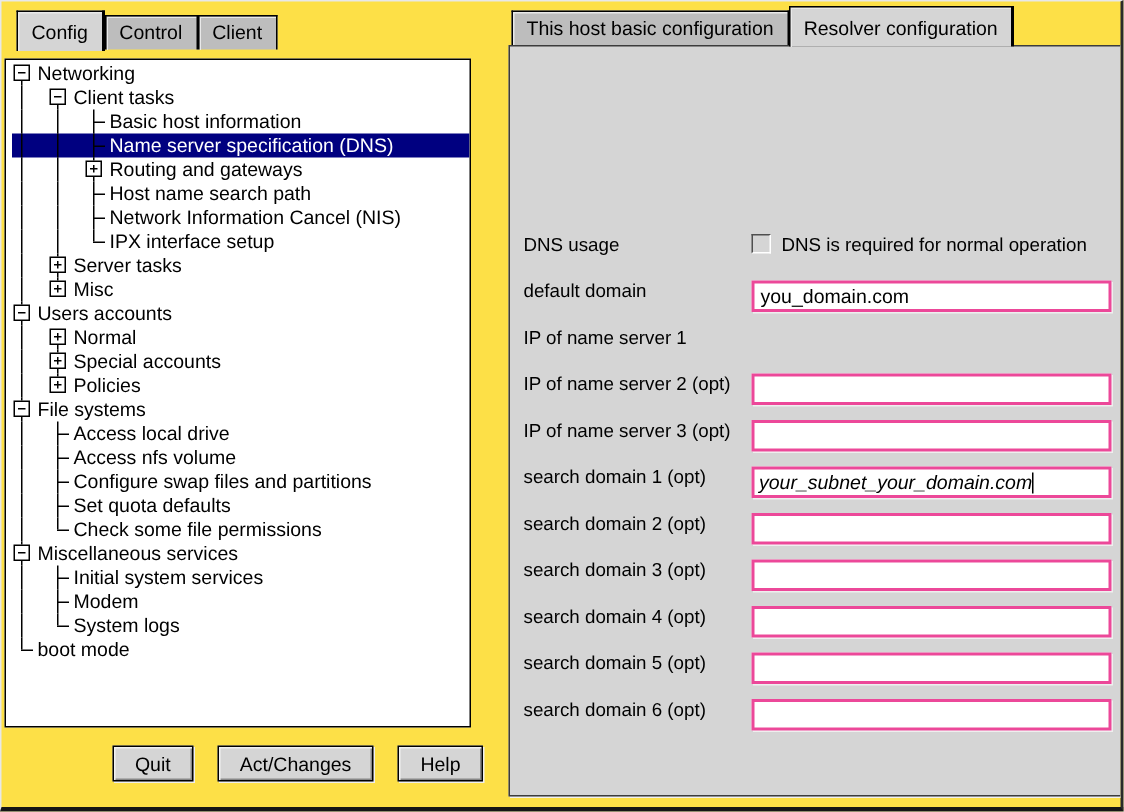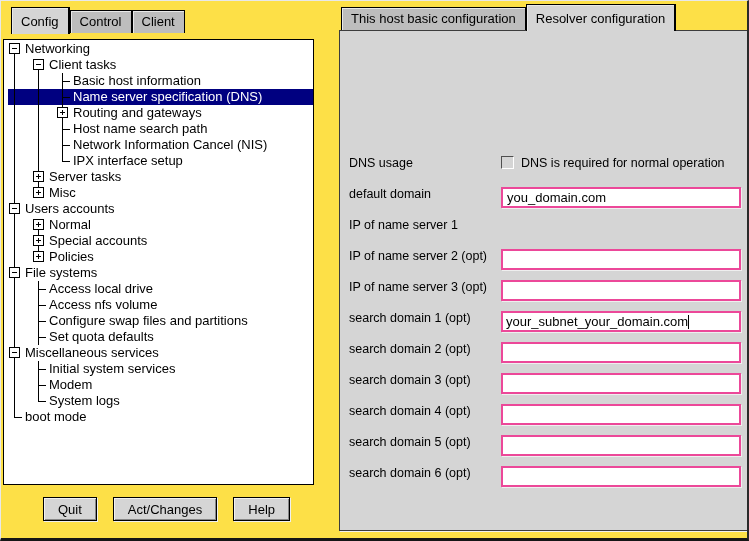--- a/index.html
+++ b/index.html
@@ -34,21 +34,21 @@
   .vl{position:absolute;left:6px;top:0;width:1px;height:16px;background:#000;}
   .vl.half{height:8px;}
   .vl.top{height:8px;}
   .vl.bot{top:8px;height:8px;}
   .hl{position:absolute;left:6px;top:8px;width:8px;height:1px;background:#000;}
   .box{position:absolute;left:1px;top:2px;width:11px;height:11px;background:#fff;border:1px solid #000;box-sizing:border-box;}
   .box.minus::before,.box.plus::before{content:"";position:absolute;left:2px;right:2px;top:4px;height:1px;background:#000;}
   .box.plus::after{content:"";position:absolute;top:2px;bottom:2px;left:4px;width:1px;background:#000;}
   .lab{margin-left:3px;line-height:16px;font-size:13px;}
   
-  .btnrow{position:absolute;display:flex;justify-content:center;align-items:center;}
+  .btnrow{position:absolute;display:flex;justify-content:flex-end;align-items:center;}
   #left-buttons{left:10px;top:496px;width:311px;gap:16px;}
   #right-buttons{left:348px;top:495px;width:392px;gap:20px;}
   .btn{
     background:#d5d5d5;border:1px solid #000;height:24px;box-sizing:border-box;
     padding:4px 14px;font-family:"Liberation Sans",sans-serif;font-size:13px;
     box-shadow:inset 1px 1px 0 #f2f2f2,inset -1px -1px 0 #878787,1px 1px 0 #efefef;
     cursor:default;white-space:nowrap;
   }
   
   #right-frame{
@@ -57,21 +57,21 @@
     box-shadow:1px 1px 0 #f0f0f0;
   }
   #intro{position:absolute;left:351px;top:39px;white-space:pre;font-size:12.5px;line-height:17.5px;z-index:2;}
   #form{position:absolute;left:348px;top:155px;width:392px;z-index:2;}
   .form-row{display:flex;height:21px;margin-bottom:10px;}
   .form-label{width:152px;flex:none;font-size:12.5px;}
   .field{
     flex:1;height:21px;background:#fff;border:2px solid #ec4899;box-sizing:border-box;
     display:flex;align-items:center;padding:0 4px;box-shadow:1px 1px 0 #efefef;overflow:hidden;
   }
-  .field.focused{border-width:2px;padding:0 3px;}
+  .field.focused{border-width:2px;padding:0 3px;font-style:italic;}
   .field-text{font-size:13px;white-space:nowrap;}
   .caret{display:inline-block;width:1px;height:14px;background:#000;flex:none;}
   .checkbox{
     width:13px;height:13px;box-sizing:border-box;background:#d5d5d5;flex:none;
     border-top:1px solid #4f4f4f;border-left:1px solid #4f4f4f;
     border-right:1px solid #fff;border-bottom:1px solid #fff;
   }
   .cb-label{margin-left:7px;font-size:12.5px;white-space:nowrap;}
 </style>
 </head>
@@ -279,20 +279,30 @@
         <span class="cell">
           <i class="vl"></i>
         </span>
         <span class="cell node">
           <i class="vl"></i>
           <i class="hl"></i>
         </span>
         <span class="lab">Set quota defaults</span>
       </div>
       <div class="tree-row">
+        <span class="cell">
+          <i class="vl"></i>
+        </span>
+        <span class="cell node">
+          <i class="vl half"></i>
+          <i class="hl"></i>
+        </span>
+        <span class="lab">Check some file permissions</span>
+      </div>
+      <div class="tree-row">
         <span class="cell node">
           <i class="vl"></i>
           <i class="box minus"></i>
         </span>
         <span class="lab">Miscellaneous services</span>
       </div>
       <div class="tree-row">
         <span class="cell">
           <i class="vl"></i>
         </span>

